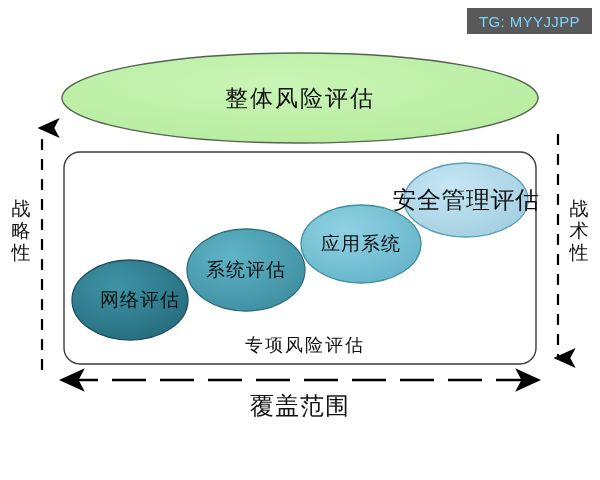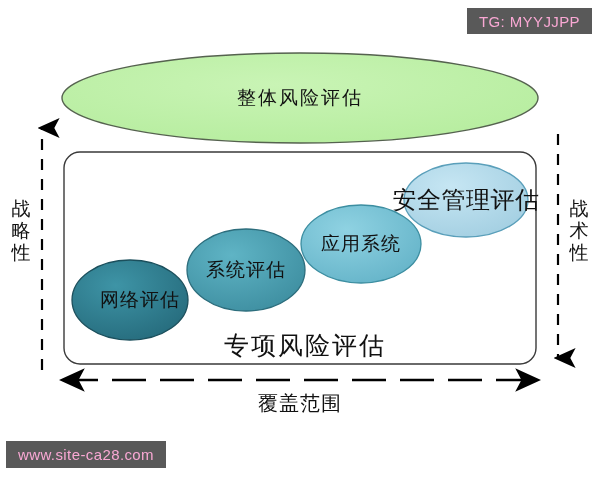--- a/index.html
+++ b/index.html
@@ -16,21 +16,21 @@
     width: 600px;
     height: 480px;
     background: #ffffff;
     overflow: hidden;
   }
 
   
   .chip {
     position: absolute;
     background: #595959;
-    color: #f9a8d4;
+    color: #7dd3fc;
     font-family: "Liberation Sans", "DejaVu Sans", sans-serif;
     letter-spacing: 0.4px;
     white-space: nowrap;
     display: flex;
     align-items: center;
     justify-content: center;
   }
   #tg-chip {
     top: 8px;
     right: 8px;
@@ -63,25 +63,25 @@
     justify-content: center;
     text-align: center;
     color: #111111;
     font-family: "Liberation Serif", "DejaVu Serif", serif;
     white-space: nowrap;
     pointer-events: none;
   }
 
   #label-overall {
     left: 175px; top: 82px; width: 250px; height: 32px;
-    font-size: 19px; letter-spacing: 2px;
+    font-size: 23px; letter-spacing: 2px;
   }
   #label-special {
     left: 190px; top: 330px; width: 230px; height: 30px;
-    font-size: 25px; letter-spacing: 2px;
+    font-size: 18px; letter-spacing: 2px;
   }
   #label-network   { left: 72px;  top: 288px; width: 136px; height: 24px; font-size: 19px; letter-spacing: 1px;}
   #label-system    { left: 188px; top: 258px; width: 116px; height: 24px; font-size: 19px; letter-spacing: 1px;}
   #label-app       { left: 303px; top: 232px; width: 116px; height: 24px; font-size: 19px; letter-spacing: 1px; font-family: Liberation Serif, serif;}
   #label-security  { left: 398px; top: 188px; width: 136px; height: 24px; font-size: 24px; letter-spacing: 0.5px;}
 
   .axis-label {
     position: absolute;
     color: #111111;
     font-family: "Liberation Serif", "DejaVu Serif", serif;
@@ -93,21 +93,21 @@
   }
   #label-strategic { left: 10px;  top: 198px; }
   #label-tactical  { left: 568px; top: 198px; }
 
   #label-coverage {
     position: absolute;
     left: 240px; top: 390px; width: 120px;
     text-align: center;
     color: #111111;
     font-family: Liberation Serif, serif;
-    font-size: 20px;
+    font-size: 24px;
     letter-spacing: 1px;
     pointer-events: none;
   }
 </style>
 </head>
 <body>
 
 <div id="canvas">
 
   <svg id="diagram" viewBox="0 0 600 480">
@@ -169,15 +169,14 @@
   <div class="node-label" id="label-system">系统评估</div>
   <div class="node-label" id="label-network">网络评估</div>
 
   <div class="node-label" id="label-special">专项风险评估</div>
 
   <div class="axis-label" id="label-strategic">战<br>略<br>性</div>
   <div class="axis-label" id="label-tactical">战<br>术<br>性</div>
   <div id="label-coverage">覆盖范围</div>
 
   <div class="chip" id="tg-chip">TG: MYYJJPP</div>
-  <div class="chip" id="site-chip">www.site-ca28.com</div>
 
 </div>
 
 </body></html>

